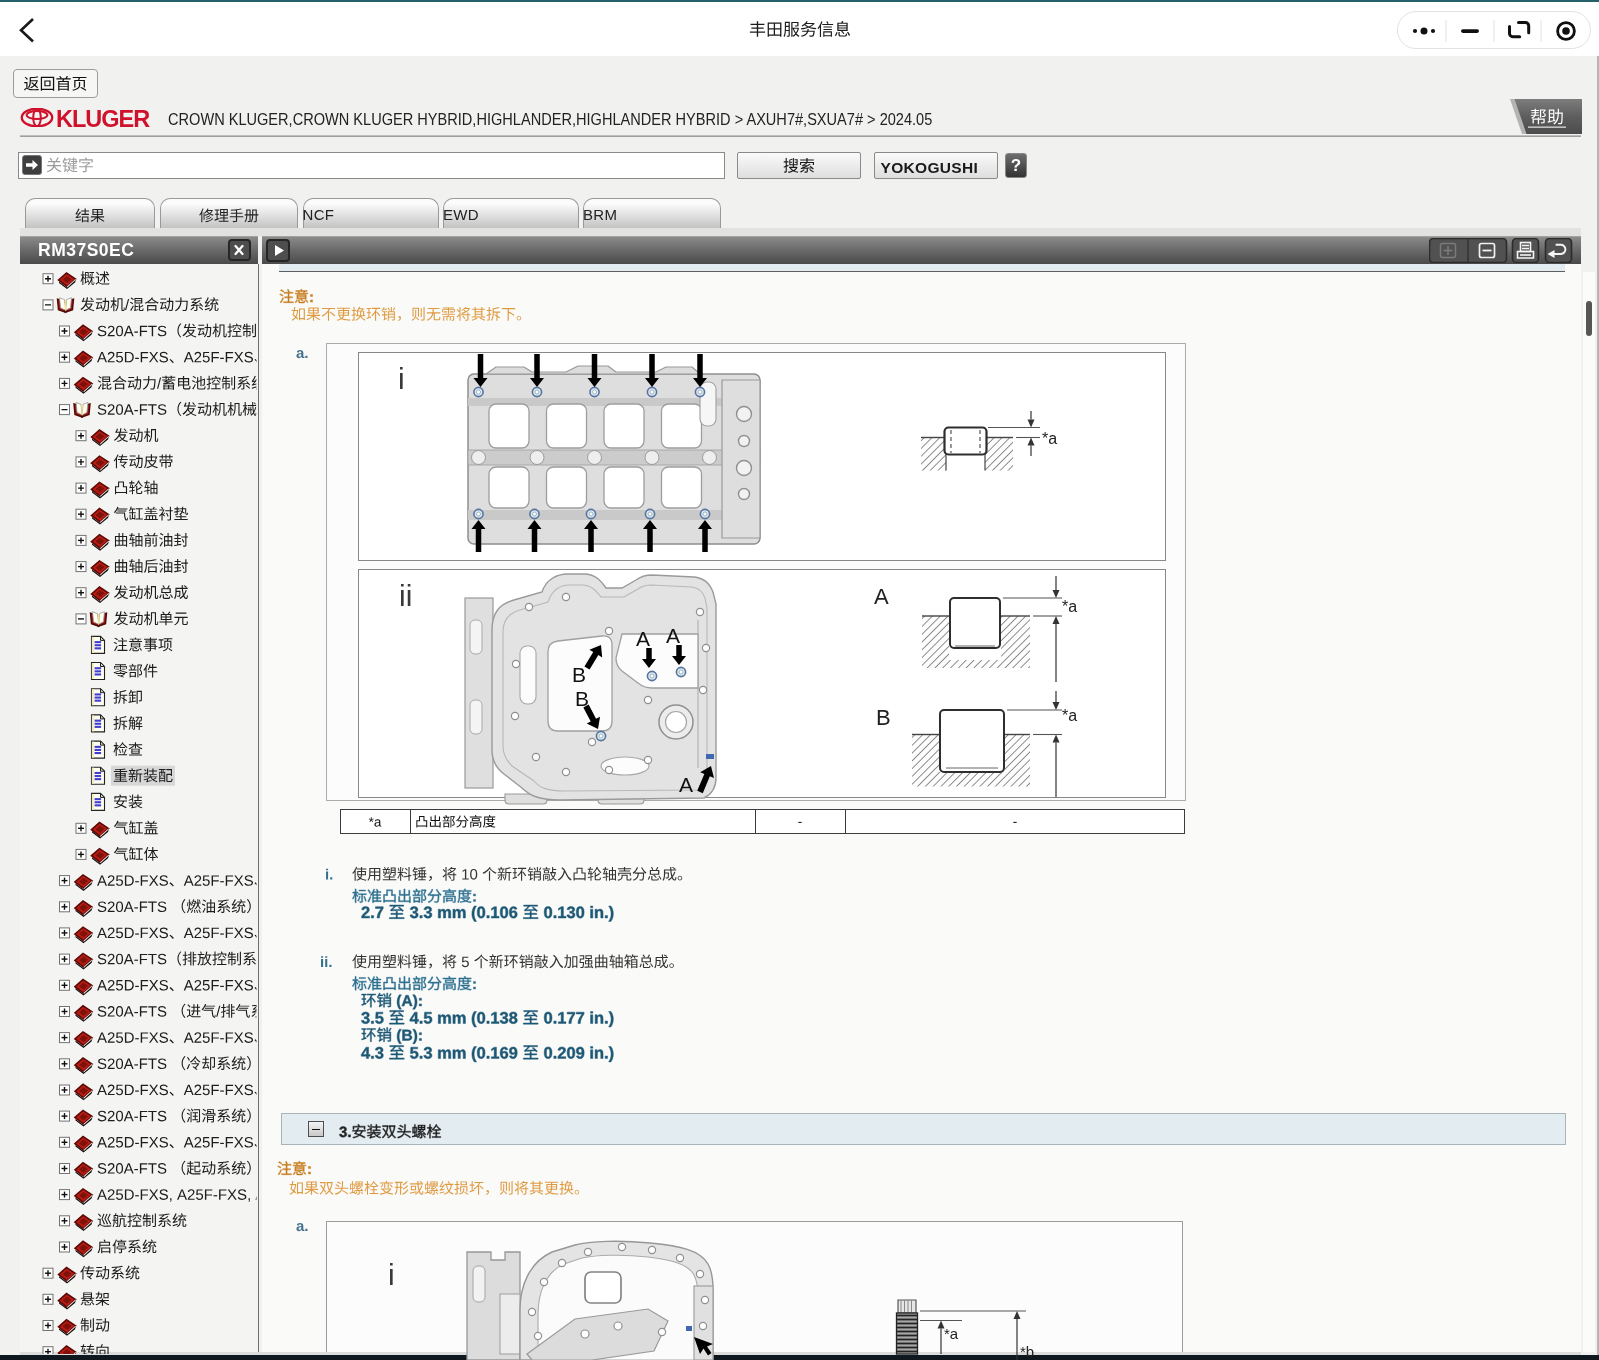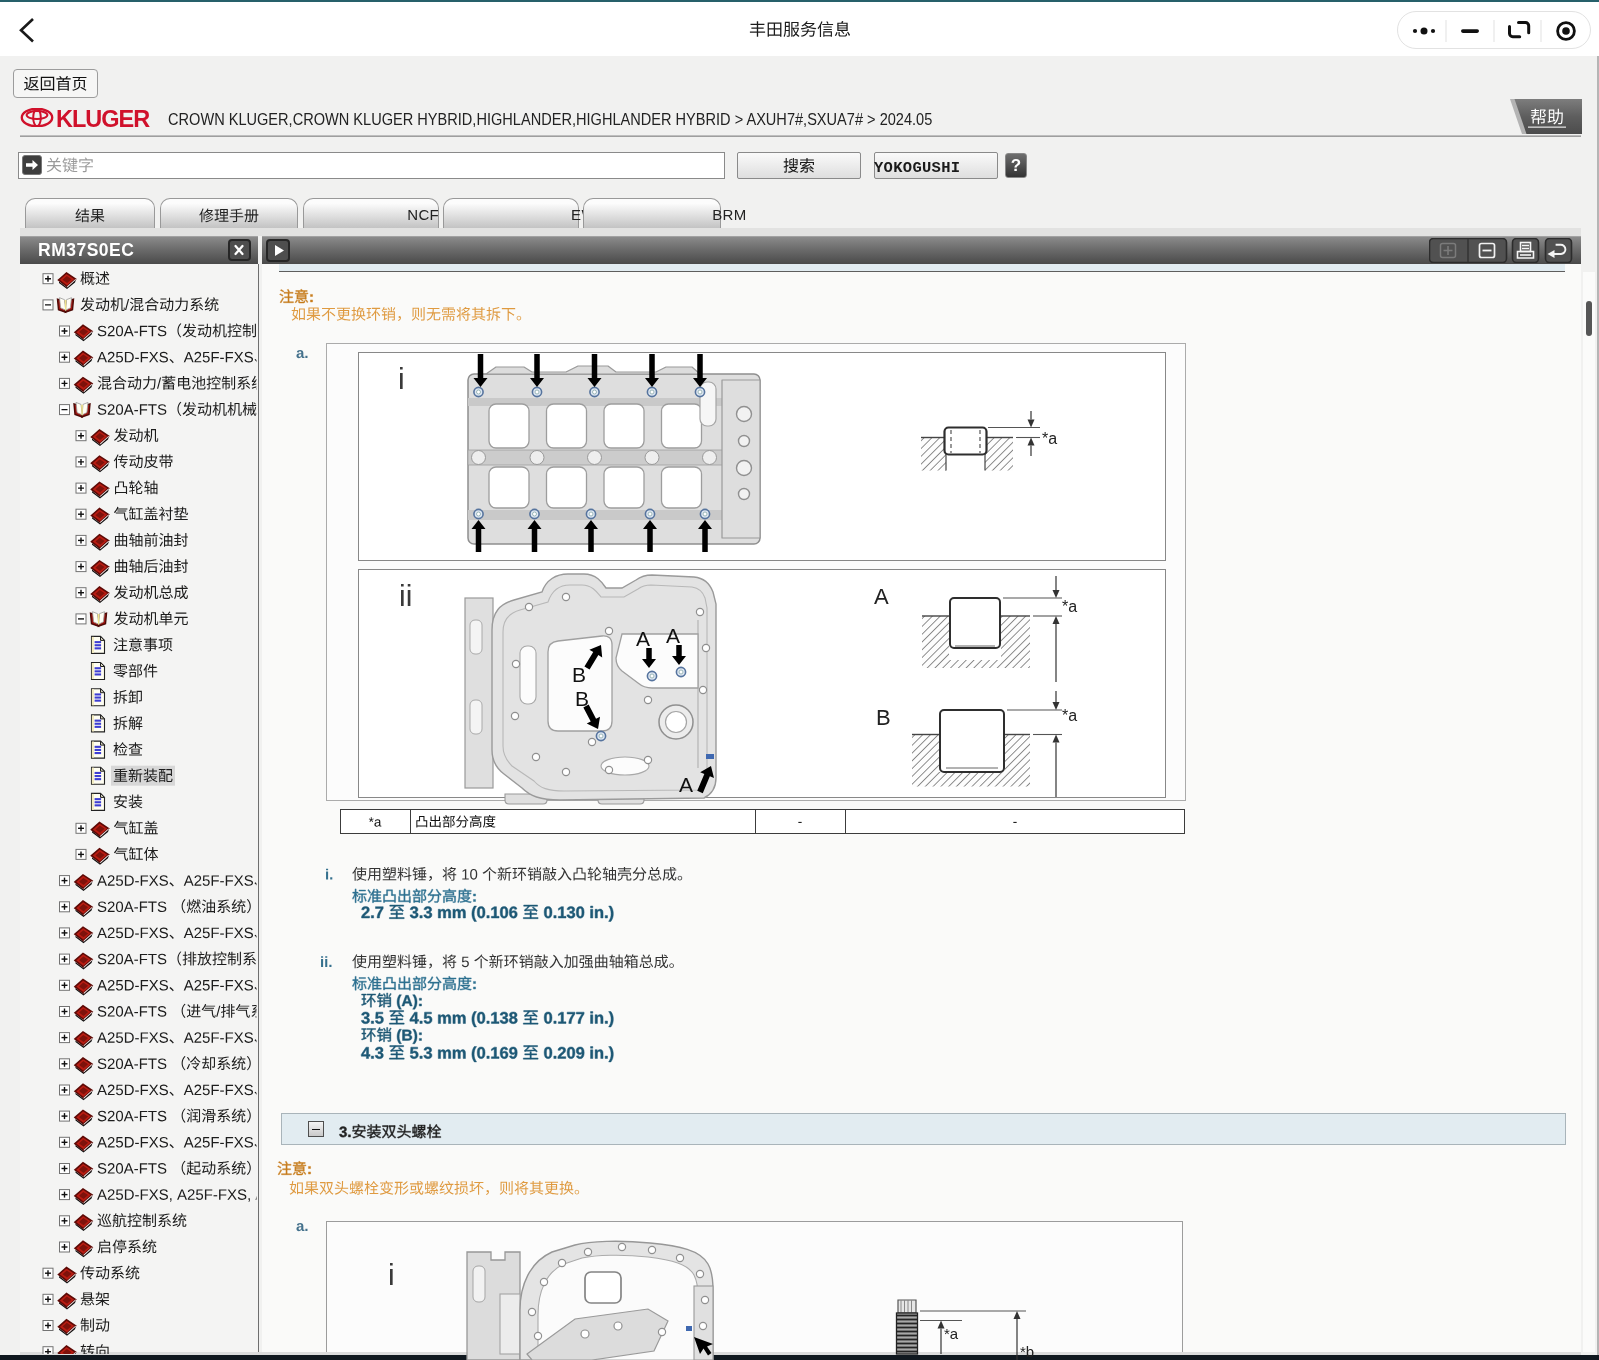--- a/index.html
+++ b/index.html
@@ -46,21 +46,21 @@
 #mexp:after{content:"";position:absolute;left:3px;top:6.5px;width:8px;height:1.8px;background:#111}
 #figbox2{position:absolute;left:326px;top:1221px;width:857px;height:139px;background:#fcfcfc;
  border:1px solid #9c9c9c;border-bottom:none}
 #vsb{position:absolute;left:1583px;top:272px;width:12px;height:1080px;background:#fbfbfa}
 #vthumb{position:absolute;left:1585.5px;top:301px;width:6.5px;height:35px;background:#565656;border-radius:3px}
 #botbar{position:absolute;left:0;top:1354.5px;width:1599px;height:5.5px;background:#10181f}
 #hsb{position:absolute;left:20px;top:1352px;width:1561px;height:2.5px;background:#dcdcdc}
 #redge{position:absolute;left:1597px;top:56px;width:2px;height:1299px;background:#b5b5b5}
 #ov{position:absolute;left:0;top:0;z-index:50}
 .crumb{position:absolute;left:168px;top:110px;font-size:16.5px;color:#222;transform:scaleX(0.883);transform-origin:0 0;white-space:nowrap}
-.tabtx{position:absolute;top:206px;font-size:15px;color:#222;text-align:right;letter-spacing:.3px}
+.tabtx{position:absolute;top:206px;font-size:15px;color:#222;text-align:left;letter-spacing:.3px}
 </style></head><body>
 <div id="titlebar">
  <svg class="abs" style="left:18px;top:15px" width="20" height="28">
       <path d="M15,2 L3,13.2 L15,24.5" fill="none" stroke="#1a1a1a" stroke-width="2.6"></path>
     </svg>
  <div id="pill">
   <svg width="192" height="36" style="margin-top:0.5px">
    <circle cx="17" cy="18" r="2.1" fill="#111"></circle>
         <circle cx="26" cy="18" r="3.5" fill="#111"></circle>
         <circle cx="35" cy="18" r="2.1" fill="#111"></circle>
@@ -95,30 +95,30 @@
     </defs>
   </svg>
 <div id="hr1"></div>
 <div id="searchbox"></div>
 <div id="sicon">
  <svg width="18" height="18">
       <polygon points="3,7.2 9.5,7.2 9.5,4 15,9 9.5,14 9.5,10.8 3,10.8" fill="#fff"></polygon>
     </svg></div>
 <div class="gbtn" style="left:737px;top:152px;width:124px"></div>
 <div class="gbtn" style="left:874px;top:152px;width:124px"></div>
-<div class="abs" style="left:874px;top:158.5px;width:104px;text-align:left;font-family:Liberation Mono, monospace;font-weight:bold;font-size:15.5px;letter-spacing:.3px;color:#1a1a1a">YOKOGUSHI</div>
+<div class="abs" style="left:874px;top:158.5px;width:104px;text-align:right;font-family:Liberation Sans, sans-serif;font-weight:bold;font-size:15.5px;letter-spacing:.3px;color:#1a1a1a">YOKOGUSHI</div>
 <div id="qbtn">?</div>
 <div class="tab" style="left:25px;width:130px"></div>
 <div class="tab" style="left:159.5px;width:138.5px"></div>
 <div class="tab" style="left:302.5px;width:136.5px"></div>
 <div class="tabtx" style="left:302.5px;width:136.5px">NCF</div>
 <div class="tab" style="left:443px;width:136px"></div>
 <div class="tabtx" style="left:443px;width:164px">EWD</div>
 <div class="tab" style="left:583px;width:137.5px"></div>
-<div class="tabtx" style="left:609px;width:137.5px">BRM</div>
+<div class="tabtx" style="left:583px;width:137.5px">BRM</div>
 <div id="tabstrip"></div>
 <div id="sbhead" class="dkbar"></div>
 <div id="cthead" class="dkbar"></div>
 <div class="abs" style="left:38px;top:240px;font-size:17.5px;font-weight:bold;color:#fff;letter-spacing:.5px;z-index:5">RM37S0EC</div>
 <div class="dbtn" style="left:228px;top:238.5px;width:23px;height:22px">
  <svg width="19" height="18">
       <path d="M5.5,5 L12.5,13 M12.5,5 L5.5,13" stroke="#fff" stroke-width="2.3" stroke-linecap="round"></path>
     </svg></div>
 <div class="dbtn" style="left:266px;top:238.5px;width:24px;height:23px">
  <svg width="20" height="19">

